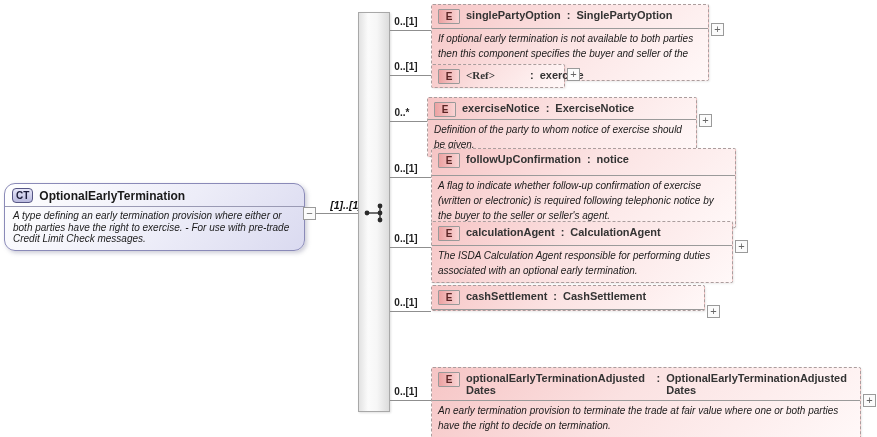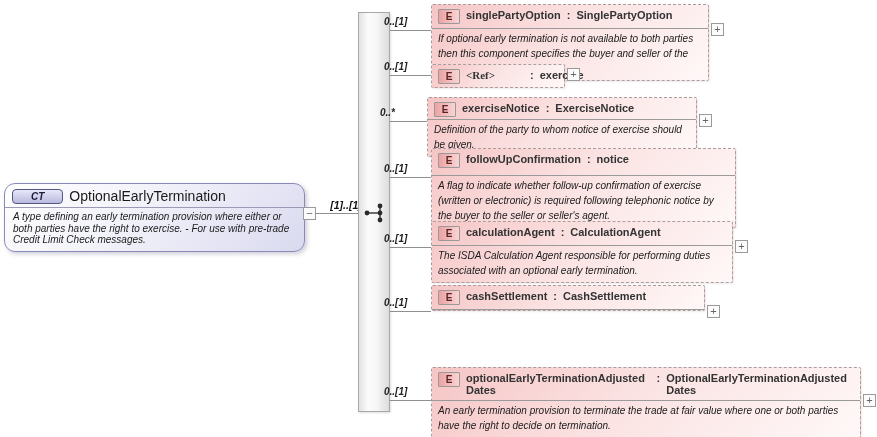--- a/index.html
+++ b/index.html
@@ -10,45 +10,45 @@
   
   .ctbox{
     position:absolute;left:4px;top:183px;width:301px;min-height:59px;
     border:1px solid #8a8ab8;border-radius:11px;
     background:linear-gradient(135deg,#ffffff 0%,#ededf8 55%,#dadaf0 100%);
     box-shadow:2px 2px 4px rgba(110,110,140,.35);
     box-sizing:border-box;
   }
   .cthead{display:flex;align-items:center;gap:6px;padding:4px 7px 3px 7px;}
   .cticon{
-    display:inline-block;padding:0 18px;height:13px;line-height:13px;
+    display:inline-block;padding:0 3px;height:13px;line-height:13px;
     border:1px solid #565685;border-radius:4px;
     background:linear-gradient(#e8e8fa,#b9b9de);
-    font-size:10px;font-weight:bold;color:#1c1c3a;font-style:italic;
-  }
-  .cttitle{font-size:14px;font-weight:normal;color:#1a1a1a;white-space:nowrap;}
+    font-size:10px;font-weight:bold;color:#1c1c3a;
+  }
+  .cttitle{font-size:12px;font-weight:bold;color:#1a1a1a;white-space:nowrap;}
   .ctdivider{border-top:1px solid #9a9ab4;margin:0;}
   .ctdesc{
     padding:3px 8px 5px 8px;font-size:10px;font-style:italic;color:#1a1a1a;
     line-height:11.5px;
   }
   
   .hline{position:absolute;height:1px;background:#8f8f8f;}
   .minusbox,.plusbox{
     position:absolute;width:13px;height:13px;box-sizing:border-box;
     border:1px solid #9a9a9a;background:#fbfbfb;color:#666;
     font-size:11px;line-height:11px;text-align:center;cursor:pointer;
   }
   .rootcard{
     position:absolute;left:322px;top:199px;width:48px;text-align:center;
     font-size:10.5px;font-weight:bold;font-style:italic;color:#111;
   }
   .card{
-    position:absolute;width:44px;text-align:left;
-    font-size:10px;font-weight:bold;font-style:italic;color:#222;
+    position:absolute;width:44px;text-align:center;
+    font-size:10px;font-weight:bold;color:#222;
   }
   .seqbar{
     position:absolute;left:358px;top:12px;width:32px;height:400px;box-sizing:border-box;
     border:1px solid #a8a8a8;
     background:linear-gradient(to right,#e2e2e2,#fbfbfb 30%,#f6f6f6 60%,#dcdcdc);
     box-shadow:1px 1px 2px rgba(0,0,0,.12);
   }
   .seqicon{position:absolute;left:361px;top:202px;cursor:pointer;}
   
   .ebox{

